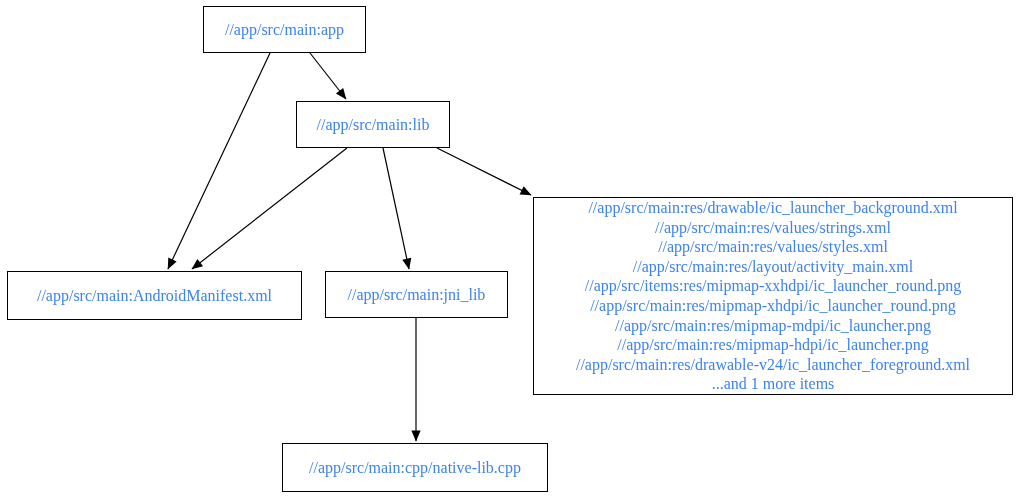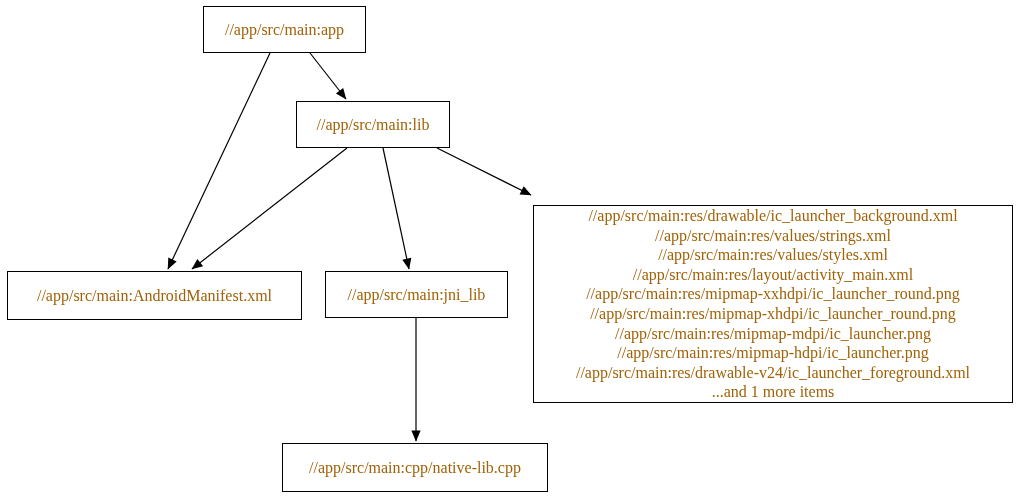--- a/index.html
+++ b/index.html
@@ -6,21 +6,21 @@
     margin: 0;
     padding: 0;
     background: #ffffff;
   }
   .canvas {
     position: relative;
     width: 1018px;
     height: 496px;
     background: #ffffff;
     font-family: "Liberation Serif", "DejaVu Serif", serif;
-    color: #a16207;
+    color: #3b82f6;
     overflow: hidden;
   }
   .edges {
     position: absolute;
     left: 0;
     top: 0;
     width: 1018px;
     height: 496px;
   }
   .node {
@@ -33,21 +33,20 @@
     justify-content: center;
     text-align: center;
     font-size: 16px;
     white-space: nowrap;
   }
   .node-multi {
     flex-direction: column;
     justify-content: center;
     line-height: 19.6px;
     font-size: 16px;
-    margin-top: 8px;
   }
   .node-app      { left: 203px; top: 6px;   width: 163px; height: 47px; }
   .node-lib      { left: 296px; top: 101px; width: 154px; height: 47px; }
   .node-manifest { left: 7px;   top: 271px; width: 295px; height: 49px; }
   .node-jni      { left: 325px; top: 271px; width: 183px; height: 47px; text-align: center; }
   .node-res      { left: 533px; top: 197px; width: 480px; height: 198px; }
   .node-cpp      { left: 282px; top: 443px; width: 266px; height: 49px; }
 </style>
 </head>
 <body>
@@ -82,21 +81,21 @@
 
   <div class="node node-jni">
     <span>//app/src/main:jni_lib</span>
   </div>
 
   <div class="node node-multi node-res">
     <div>//app/src/main:res/drawable/ic_launcher_background.xml</div>
     <div>//app/src/main:res/values/strings.xml</div>
     <div>//app/src/main:res/values/styles.xml</div>
     <div>//app/src/main:res/layout/activity_main.xml</div>
-    <div>//app/src/main:res/mipmap-xxhdpi/ic_launcher_round.png</div>
+    <div>//app/src/items:res/mipmap-xxhdpi/ic_launcher_round.png</div>
     <div>//app/src/main:res/mipmap-xhdpi/ic_launcher_round.png</div>
     <div>//app/src/main:res/mipmap-mdpi/ic_launcher.png</div>
     <div>//app/src/main:res/mipmap-hdpi/ic_launcher.png</div>
     <div>//app/src/main:res/drawable-v24/ic_launcher_foreground.xml</div>
     <div>...and 1 more items</div>
   </div>
 
   <div class="node node-cpp">
     <span>//app/src/main:cpp/native-lib.cpp</span>
   </div>

